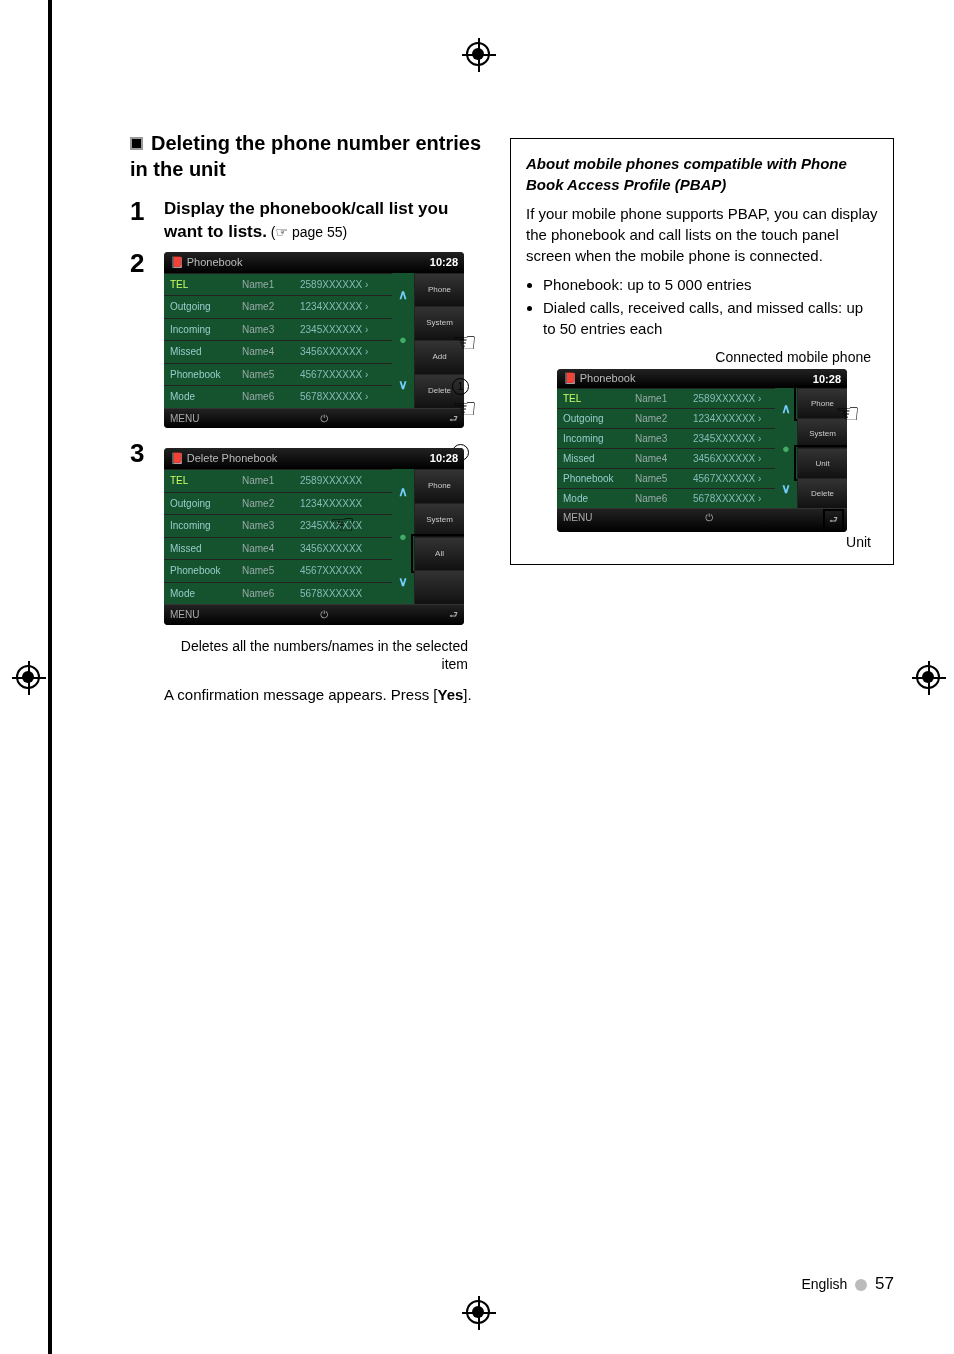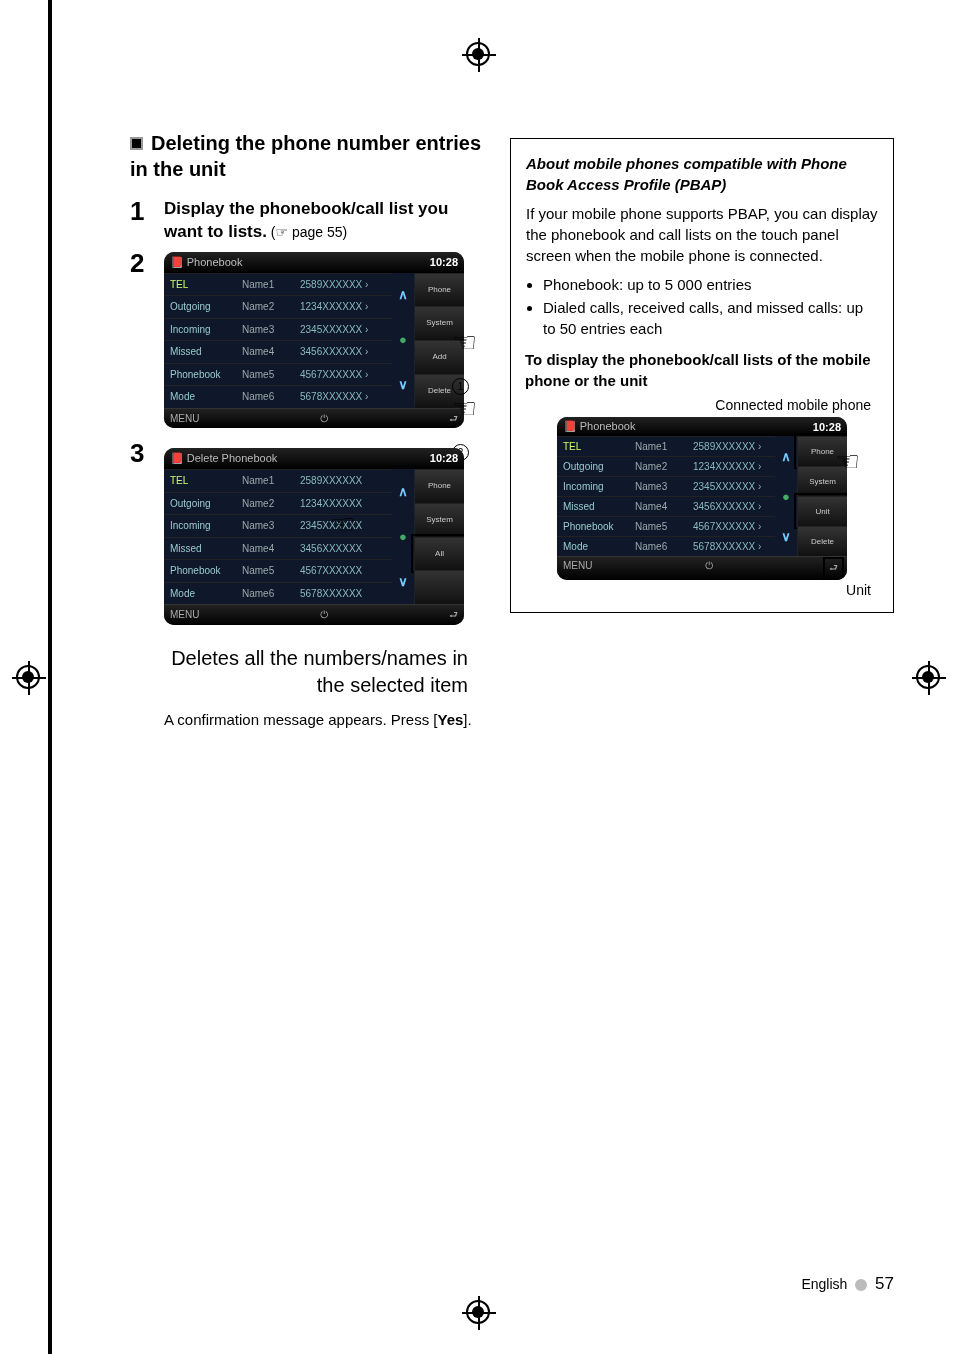--- a/index.html
+++ b/index.html
@@ -11,22 +11,22 @@
   .col.right{left:510px;top:138px}
   .heading{font-size:20px;font-weight:bold;line-height:1.3;margin:0 0 16px 0}
   .bullet-sq{display:inline-block;width:13px;height:13px;background:#000;margin-right:8px;vertical-align:baseline;border:2px solid #999;box-sizing:border-box}
   .step{display:flex;margin:6px 0}
   .stepnum{font-size:26px;font-weight:bold;width:34px;flex-shrink:0;line-height:1}
   .stepbody{font-size:17px;line-height:1.35}
   .stepbody b{font-weight:bold}
   .ref{font-size:14px}
   .sub{font-size:15px;line-height:1.4;margin:6px 0 10px 16px}
   .sub2{font-size:15px;line-height:1.4;margin:4px 0}
-  .caption{font-size:20px;text-align:right;margin:20px 20px 10px 0}
-  .screenshot{width:300px;margin:2px 0 6px 0;border-radius:10px;overflow:hidden;background:#0f172a}
+  .caption{font-size:14px;text-align:right;margin:12px 20px 10px 0}
+  .screenshot{width:300px;margin:2px 0 6px 0;border-radius:4px;overflow:hidden;background:#14532d}
   .ss-hdr{display:flex;justify-content:space-between;align-items:center;background:linear-gradient(#222,#000);color:#bbb;font-size:11px;padding:3px 6px}
   .ss-row{display:flex;align-items:center;font-size:10px;color:#8aa;border-top:1px solid #222}
   .ss-row .c1{width:62px;padding:4px 6px;color:#9cc}
   .ss-row .c2{width:50px;padding:4px 4px;color:#9aa}
   .ss-row .c3{flex:1;padding:4px 4px;color:#8bb}
   .ss-wrap{display:flex}
   .ss-main{flex:1}
   .ss-btns{width:50px;display:flex;flex-direction:column}
   .ss-btn{flex:1;background:linear-gradient(#333,#111);color:#ccc;font-size:8px;display:flex;align-items:center;justify-content:center;border-top:1px solid #222;border-left:1px solid #222}
   .ss-arrow{width:22px;display:flex;flex-direction:column}
@@ -222,21 +222,20 @@
   </div>
 
   <div class="col right">
     <div class="box">
       <p class="box-title">About mobile phones compatible with Phone Book Access Profile (PBAP)</p>
       <p>If your mobile phone supports PBAP, you can display the phonebook and call lists on the touch panel screen when the mobile phone is connected.</p>
       <ul>
         <li>Phonebook: up to 5 000 entries</li>
         <li>Dialed calls, received calls, and missed calls: up to 50 entries each</li>
       </ul>
-      <p class="sub-h">To display the phonebook/call lists of the mobile phone or the unit</p>
       <div class="label">Connected mobile phone</div>
       <div style="position:relative">
         <div class="screenshot" style="width:290px;margin:0 auto">
           <div class="ss-hdr">
               <span>📕 <span>Phonebook</span></span>
               <b style="color:#fff">10:28</b>
             </div>
           <div class="ss-wrap">
             <div class="ss-main">
               <div class="ss-row">

